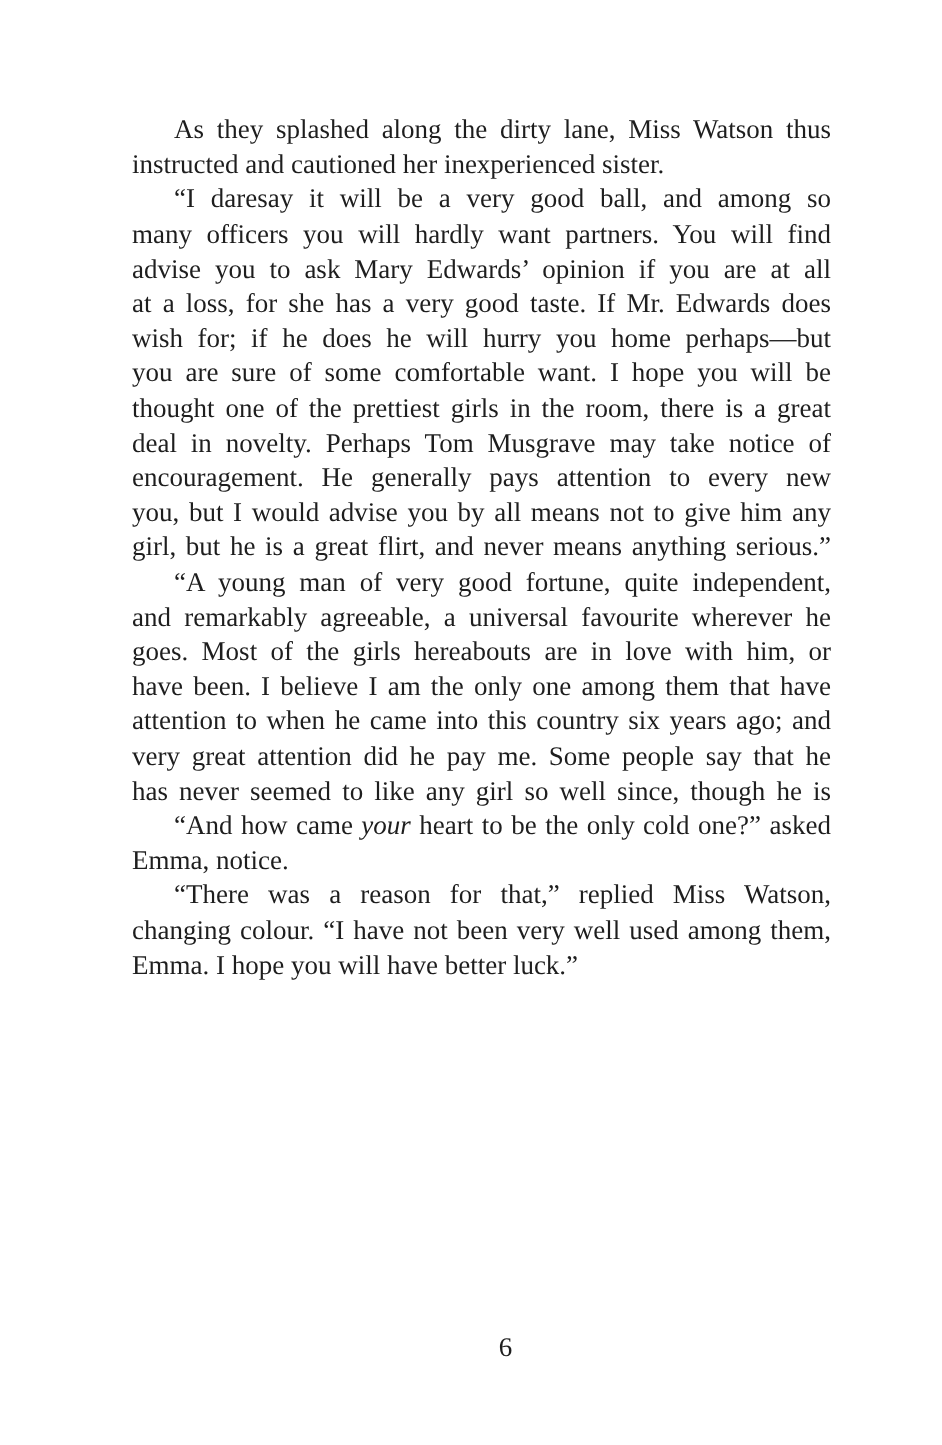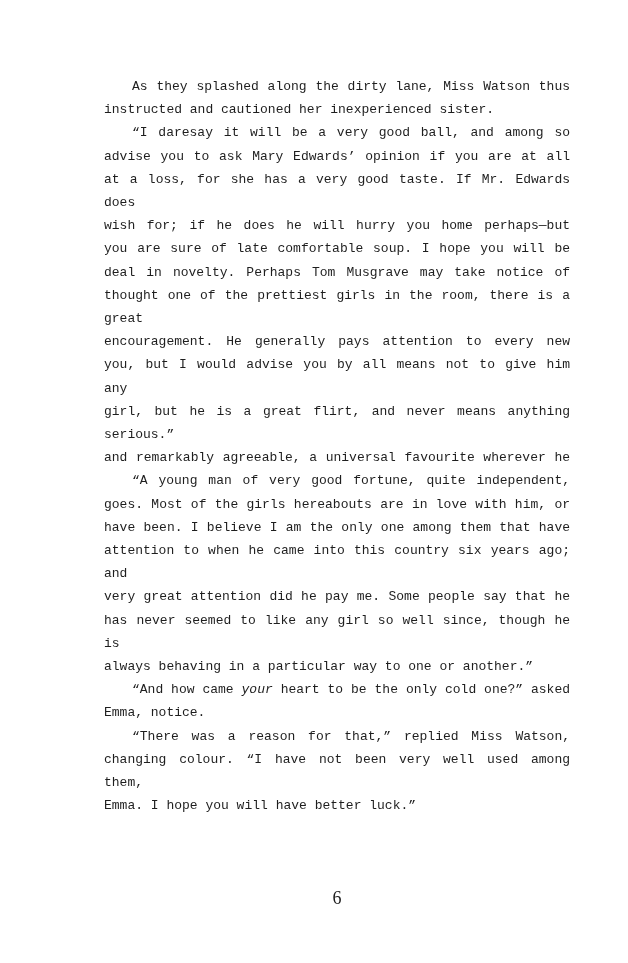--- a/index.html
+++ b/index.html
@@ -11,26 +11,25 @@
     position: relative;
     width: 628px;
     height: 963px;
     background: #ffffff;
     overflow: hidden;
     font-family: "Liberation Serif", "DejaVu Serif", serif;
     color: #1e1e1e;
   }
   .text-block {
     position: absolute;
-    left: 104px;
+    left: 88px;
     top: 75px;
     width: 466px;
-    font-size: 13px;
+    font-size: 18px;
     line-height: 23.2px;
-    font-family: Liberation Mono, monospace;
   }
   .para { margin: 0; }
   .line {
     text-align: justify;
     text-align-last: justify;
   }
   .line.end {
     text-align-last: left;
   }
   .line.fill {
@@ -56,41 +55,41 @@
 <div class="page">
   <div class="text-block">
 
     <div class="para">
       <div class="line indent">As they splashed along the dirty lane, Miss Watson thus</div>
       <div class="line end">instructed and cautioned her inexperienced sister.</div>
     </div>
 
     <div class="para">
       <div class="line indent">“I daresay it will be a very good ball, and among so</div>
+      <div class="line">many officers you will hardly want partners. You will find</div>
       <div class="line">advise you to ask Mary Edwards’ opinion if you are at all</div>
       <div class="line">at a loss, for she has a very good taste. If Mr. Edwards does</div>
       <div class="line">wish for; if he does he will hurry you home perhaps—but</div>
-      <div class="line">you are sure of late comfortable soup. I hope you will be</div>
+      <div class="line">you are sure of some comfortable want. I hope you will be</div>
+      <div class="line">thought one of the prettiest girls in the room, there is a great</div>
       <div class="line">deal in novelty. Perhaps Tom Musgrave may take notice of</div>
-      <div class="line">thought one of the prettiest girls in the room, there is a great</div>
       <div class="line">encouragement. He generally pays attention to every new</div>
       <div class="line">you, but I would advise you by all means not to give him any</div>
       <div class="line end fill">girl, but he is a great flirt, and never means anything serious.”</div>
     </div>
 
 
     <div class="para">
+      <div class="line indent">“A young man of very good fortune, quite independent,</div>
       <div class="line">and remarkably agreeable, a universal favourite wherever he</div>
-      <div class="line indent">“A young man of very good fortune, quite independent,</div>
       <div class="line">goes. Most of the girls hereabouts are in love with him, or</div>
       <div class="line">have been. I believe I am the only one among them that have</div>
       <div class="line">attention to when he came into this country six years ago; and</div>
       <div class="line">very great attention did he pay me. Some people say that he</div>
       <div class="line">has never seemed to like any girl so well since, though he is</div>
-      <div class="line end">always behaving in a particular way to one or another.”</div>
     </div>
 
     <div class="para">
       <div class="line indent"><span>“And how came </span><span class="em">your</span><span> heart to be the only cold one?” asked</span></div>
       <div class="line end">Emma, notice.</div>
     </div>
 
     <div class="para">
       <div class="line indent">“There was a reason for that,” replied Miss Watson,</div>
       <div class="line">changing colour. “I have not been very well used among them,</div>

